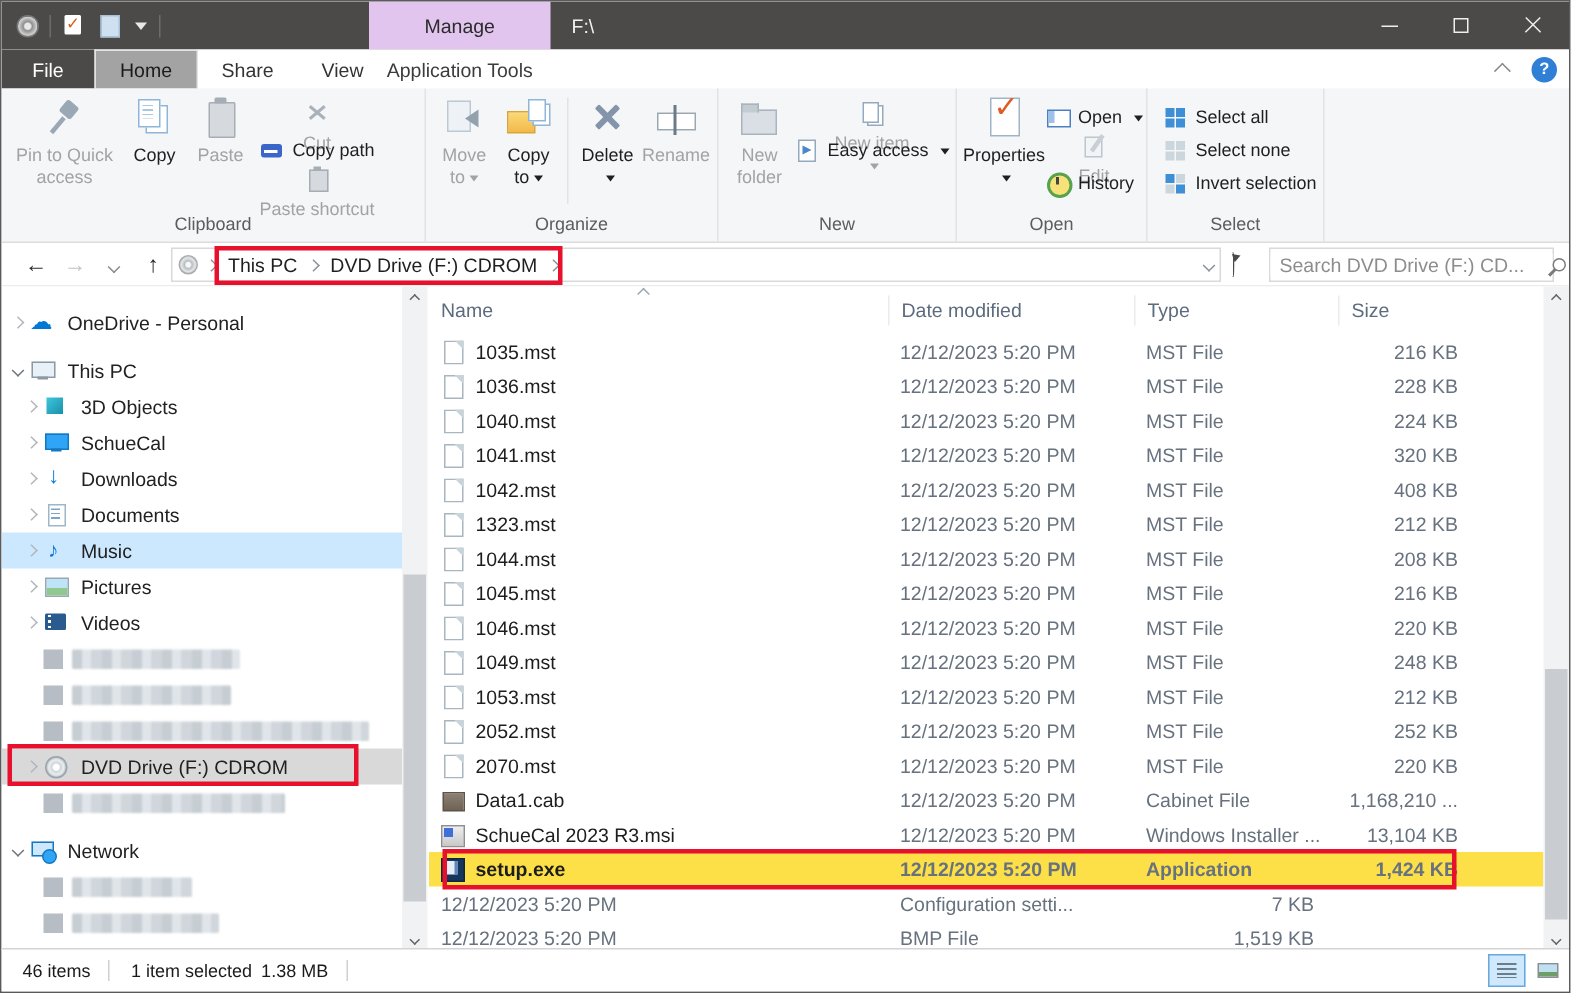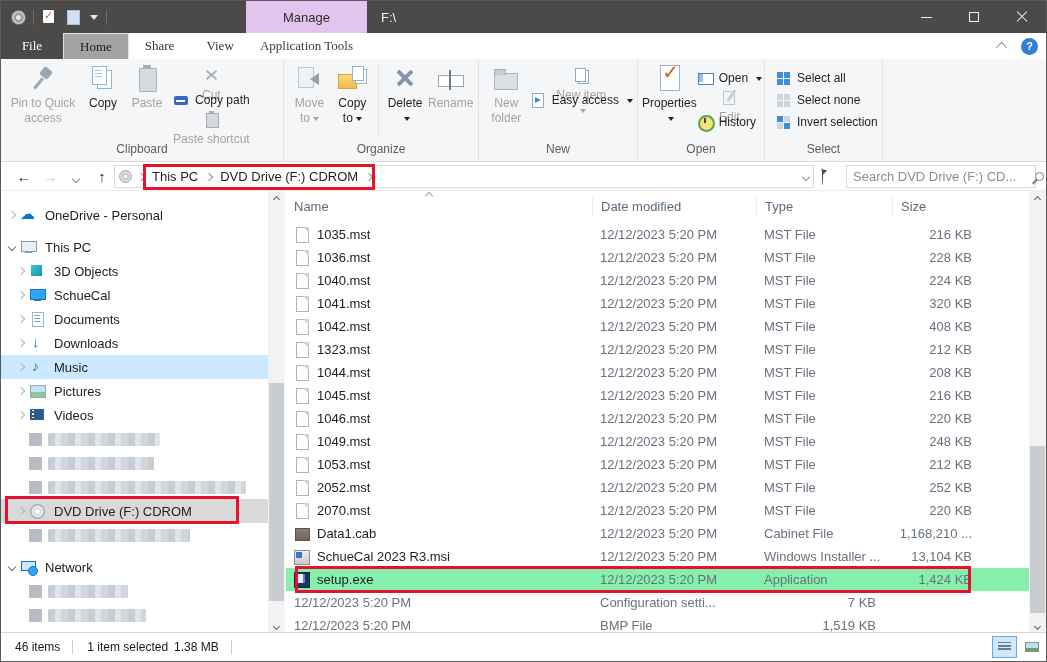--- a/index.html
+++ b/index.html
@@ -24,21 +24,21 @@
   .win-controls { position:absolute; right:0; top:0; height:32px; display:flex; }
   .wbtn { width:48px; height:32px; display:flex; align-items:center; justify-content:center; position:relative; }
   .gl-min { width:11px; height:1px; background:#efefef; }
   .gl-max { width:10px; height:10px; border:1px solid #efefef; }
   .gl-close { position:relative; width:12px; height:12px; }
   .gl-close::before,.gl-close::after { content:""; position:absolute; left:-1px; top:5px; width:14px; height:1.4px; background:#efefef; }
   .gl-close::before { transform:rotate(45deg); } .gl-close::after { transform:rotate(-45deg); }
 
   
   .tabrow { position:absolute; left:0; top:32px; width:100%; height:26px; background:#fff; display:flex; align-items:stretch; font-size:13px; }
-  .rtab { display:flex; align-items:center; justify-content:center; padding:0 16px; color:#333;font-family:Liberation Serif, serif; }
+  .rtab { display:flex; align-items:center; justify-content:center; padding:0 16px; color:#333; }
   .rtab.file { width:62px; background:#4c4a48; color:#fff; padding:0; }
   .rtab.active { background:#a3a3a3; border:1px solid #e2e2e2; border-bottom:none; color:#1a1a1a; }
   .rtab.contextual { position:absolute; left:245px; width:121px; top:0; height:26px; padding:0; color:#3c3c3c; }
   .tabrow-right { position:absolute; right:8px; top:0; height:26px; display:flex; align-items:center; gap:14px; }
   .collapse-chev { width:8px; height:8px; border-left:1.6px solid #8a8a8a; border-top:1.6px solid #8a8a8a; transform:rotate(45deg) translateY(2px); }
   .help-btn { width:17px; height:17px; border-radius:50%; background:#2f7fd6; color:#fff; font-size:11px; font-weight:bold;
       display:flex; align-items:center; justify-content:center; }
 
   
   .ribbon { position:absolute; left:0; top:58px; width:100%; height:103px; background:#f5f6f7; border-bottom:1px solid #dcdcdd; display:flex; }
@@ -172,21 +172,21 @@
 
   
   .filearea { position:absolute; left:285px; right:17px; top:0; bottom:0; overflow:hidden; }
   .lheader { position:absolute; left:0; top:0; right:0; height:32px; display:grid; grid-template-columns:306px 164px 136px 96px;
       align-items:center; font-size:13px; color:#5c6b7d; }
   .hcell { padding-left:8px; height:20px; line-height:20px; }
   .hcell + .hcell { border-left:1px solid #ebebeb; }
   .sort-chev { position:absolute; left:140px; top:2px; width:6px; height:6px; border-right:1.4px solid #9aa7b2; border-bottom:1.4px solid #9aa7b2; transform:rotate(-135deg); }
   .frows { position:absolute; left:0; right:0; top:32px; }
   .frow { height:23px; display:grid; grid-template-columns:306px 164px 136px 96px; align-items:center; font-size:13px; }
-  .frow.selected { background:#86efac; }
+  .frow.selected { background:#fde047;font-weight:bold; }
   .fname { padding-left:7px; display:flex; align-items:center; gap:6px; color:#1d1d1d; white-space:nowrap; overflow:hidden; }
   .fdate,.ftype { color:#67727e; padding-left:8px; white-space:nowrap; }
   .fsize { color:#67727e; text-align:right; padding-right:16px; white-space:nowrap; }
 
   .i-mst::before,.i-ini::before { content:""; position:absolute; left:3px; top:0; width:11px; height:14px; background:#fff; border:1px solid #a8b6c0; }
   .i-mst::after { content:""; position:absolute; right:2px; top:0; border:3px solid transparent; border-top-color:#c9d4da; border-right-color:#c9d4da; }
   .i-ini::after { content:""; position:absolute; right:1px; bottom:0; width:7px; height:7px; border-radius:50%; background:#9aa5ad; }
   .i-cab::before { content:""; position:absolute; left:2px; top:2px; width:13px; height:11px; background:linear-gradient(#8d8074,#6f6355); border:1px solid #5d5348; }
   .i-msi::before { content:""; position:absolute; left:1px; top:1px; width:14px; height:13px; background:linear-gradient(#eee,#c9c9c9); border:1px solid #8f8f8f; }
   .i-msi::after { content:""; position:absolute; left:3px; top:3px; width:6px; height:6px; background:#3f6fd8; }
@@ -446,29 +446,29 @@
 
           <div class="srow lvl1 chev-right">
             <span class="cv chev"></span>
             <span class="icon16 sicon i-desktop"></span>
             <span class="slabel">SchueCal</span>
 
           </div>
 
           <div class="srow lvl1 chev-right">
             <span class="cv chev"></span>
+            <span class="icon16 sicon i-downloads"></span>
+            <span class="slabel">Downloads</span>
+
+          </div>
+
+          <div class="srow lvl1 chev-right">
+            <span class="cv chev"></span>
             <span class="icon16 sicon i-documents"></span>
             <span class="slabel">Documents</span>
-
-          </div>
-
-          <div class="srow lvl1 chev-right">
-            <span class="cv chev"></span>
-            <span class="icon16 sicon i-downloads"></span>
-            <span class="slabel">Downloads</span>
 
           </div>
 
           <div class="srow lvl1 chev-right hl-blue">
             <span class="cv chev"></span>
             <span class="icon16 sicon i-music"></span>
             <span class="slabel">Music</span>
 
           </div>
 

